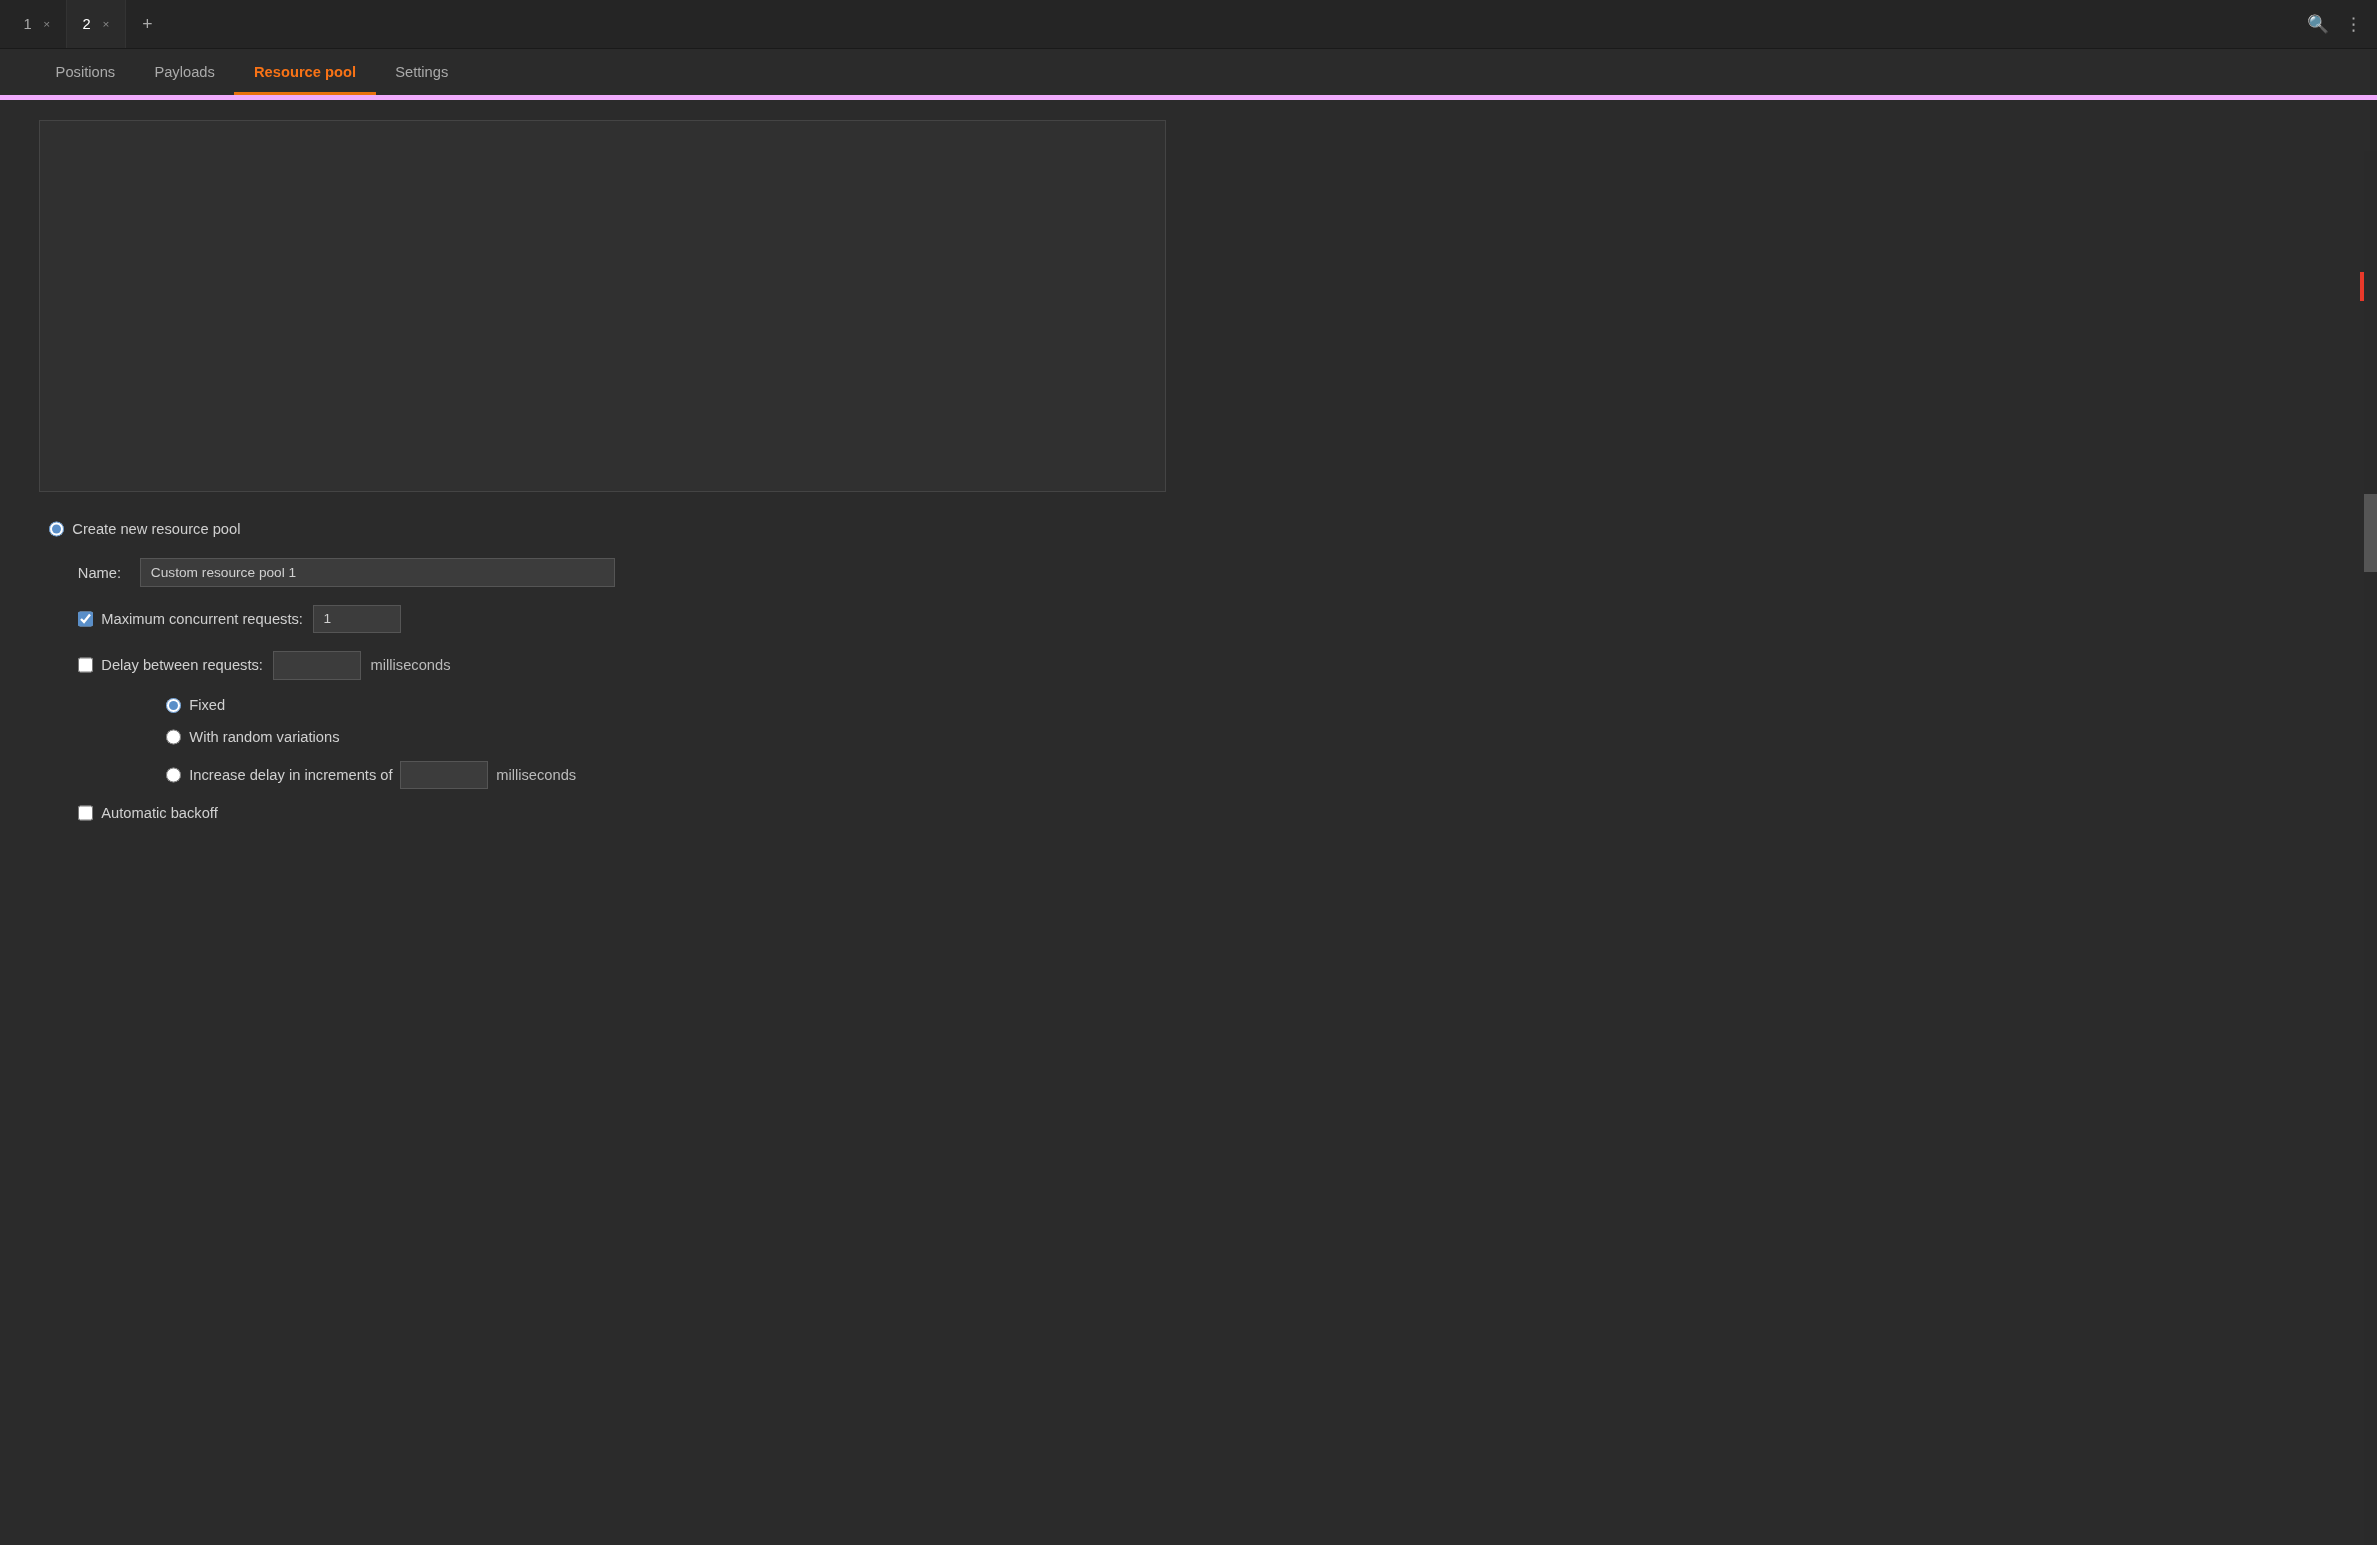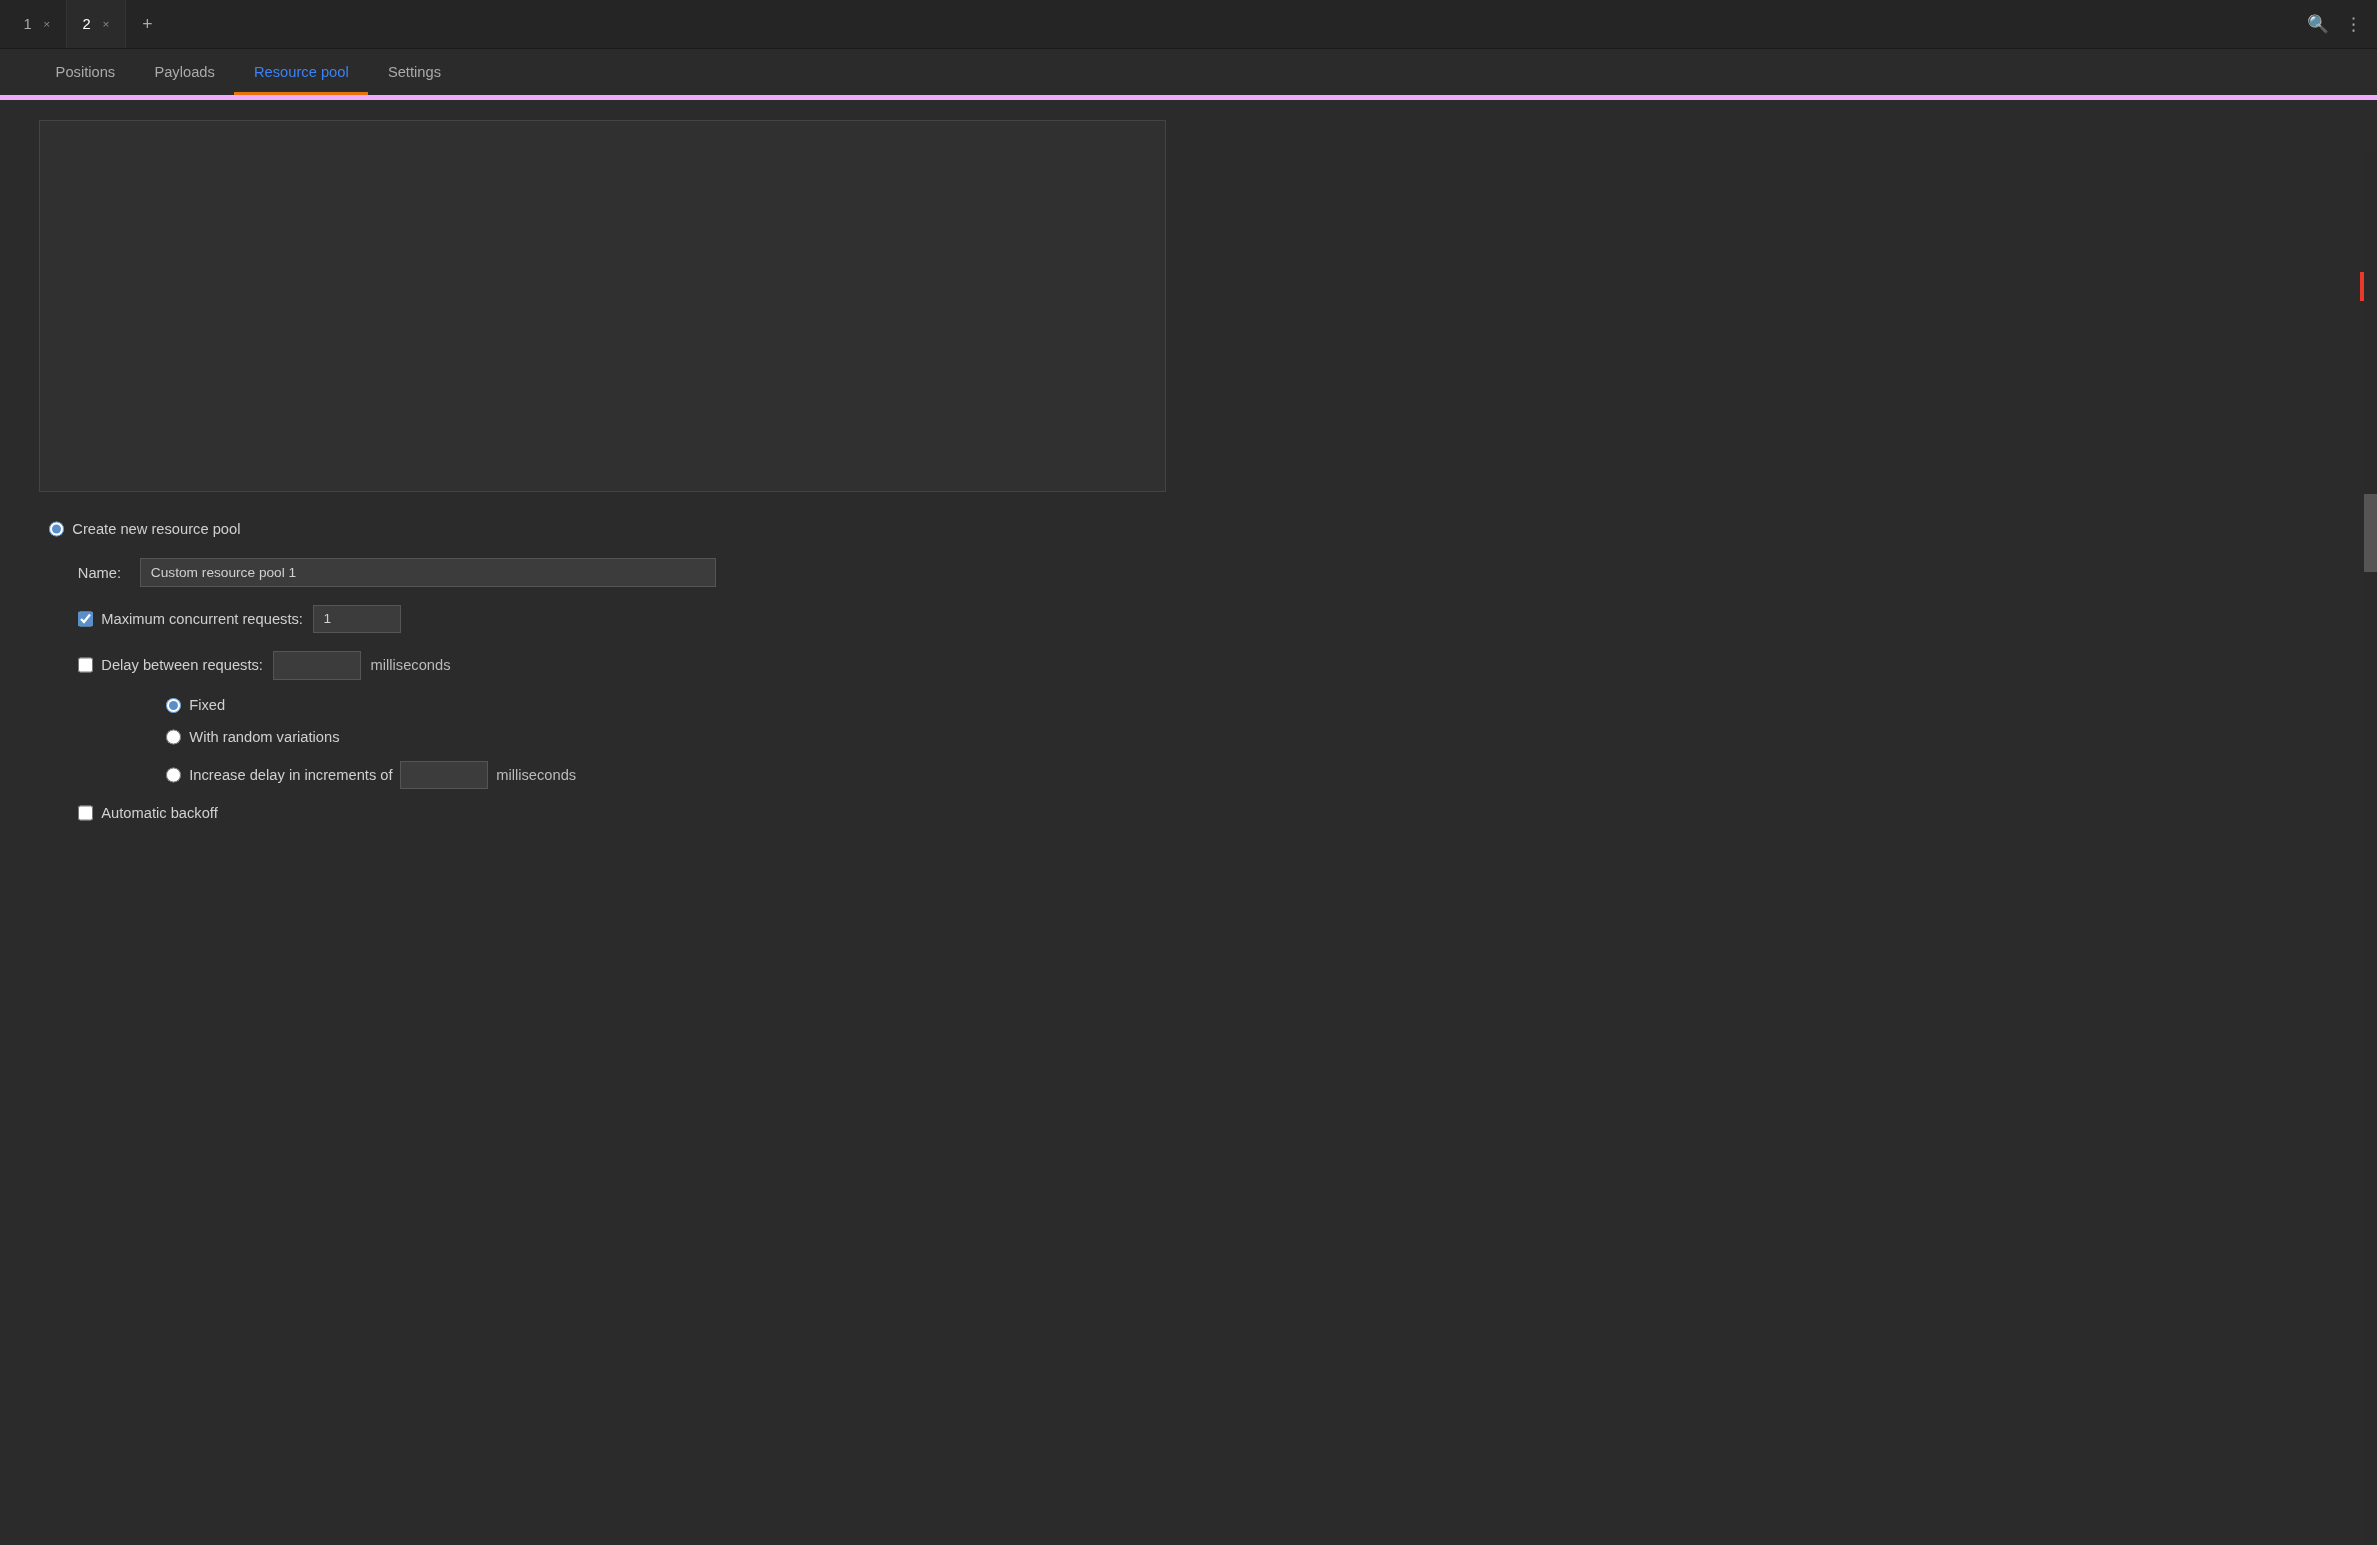--- a/index.html
+++ b/index.html
@@ -92,21 +92,22 @@
       color: #aaa;
       cursor: pointer;
       font-size: 14.7px;
       position: relative;
       height: 100%;
       display: flex;
       align-items: center;
     }
 
     .nav-tab.active {
-      color: #3b82f6;
+      color: #f97316;
+      font-weight: bold;
     }
 
     .nav-tab.active::after {
       content: '';
       position: absolute;
       bottom: 0;
       left: 0;
       right: 0;
       height: 2.9px;
       background-color: #e8720c;
@@ -184,21 +185,21 @@
     .form-input {
       background-color: #3c3c3c;
       border: 1px solid #555;
       color: #d0d0d0;
       padding: 5.9px 9.8px;
       font-size: 13.7px;
       outline: none;
     }
 
     .name-input {
-      width: 576px;
+      width: 475px;
     }
 
     .num-input {
       width: 88px;
     }
 
     .unit-label {
       color: #bbb;
       font-size: 14.7px;
     }

